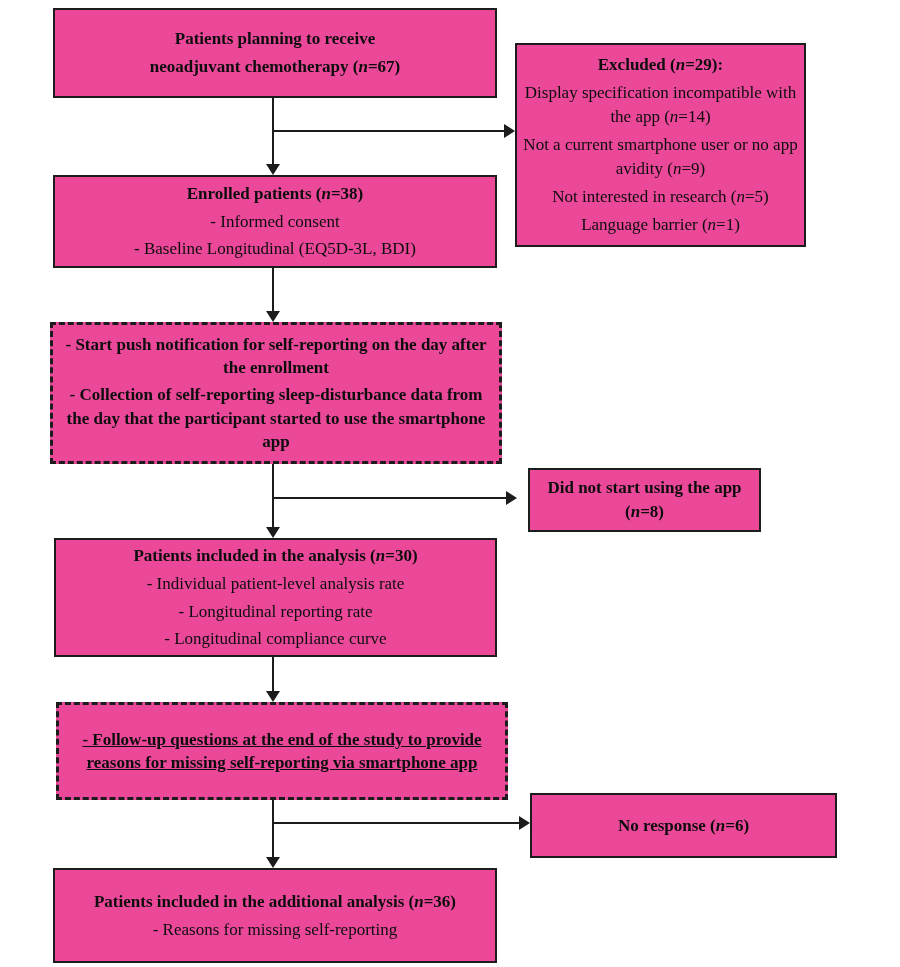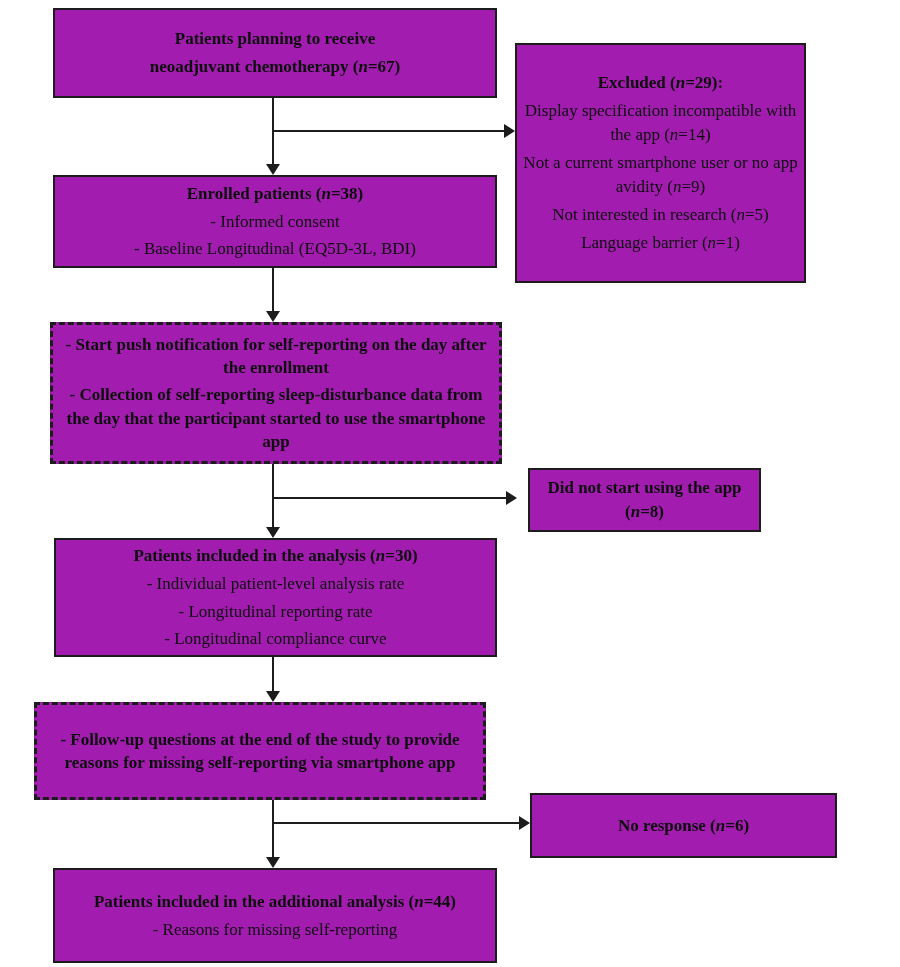--- a/index.html
+++ b/index.html
@@ -4,21 +4,21 @@
 <style>
   html, body { margin: 0; padding: 0; }
   body {
     width: 900px; height: 967px; position: relative;
     background: #ffffff; color: #0d0d0d;
     font-family: "Liberation Serif", serif;
     overflow: hidden;
   }
   .box {
     position: absolute; box-sizing: border-box;
-    border: 2px solid #1c1c1c; background: #a21caf;
+    border: 2px solid #1c1c1c; background: #ec4899;
     display: flex; flex-direction: column; justify-content: center;
     text-align: center; font-size: 17px; line-height: 1.4;
   }
   .box.dashed {
     border: 3px dashed #1c1c1c;
     font-weight: bold; line-height: 1.36;
   }
   .bold { font-weight: bold; }
   .n { font-style: italic; }
   .pad { padding: 2px 6px; }
@@ -53,30 +53,30 @@
   <div class="pad"><span>- Collection of self-reporting sleep-disturbance data from the day that the participant started to use the smartphone app</span></div>
 </div>
 
 <div class="box" style="left:54px; top:538px; width:443px; height:119px;">
   <div class="pad bold"><span>Patients included in the analysis (</span><i class="n">n</i><span>=30)</span></div>
   <div class="pad"><span>- Individual patient-level analysis rate</span></div>
   <div class="pad"><span>- Longitudinal reporting rate</span></div>
   <div class="pad"><span>- Longitudinal compliance curve</span></div>
 </div>
 
-<div class="box dashed" style="left:34px; top:702px; width:452px; height:98px;">
+<div class="box dashed" style="left:56px; top:702px; width:452px; height:98px;text-decoration:underline;">
   <div class="pad"><span>- Follow-up questions at the end of the study to provide reasons for missing self-reporting via smartphone app</span></div>
 </div>
 
 <div class="box" style="left:53px; top:868px; width:444px; height:95px;">
-  <div class="pad bold"><span>Patients included in the additional analysis (</span><i class="n">n</i><span>=44)</span></div>
+  <div class="pad bold"><span>Patients included in the additional analysis (</span><i class="n">n</i><span>=36)</span></div>
   <div class="pad"><span>- Reasons for missing self-reporting</span></div>
 </div>
 
-<div class="box" style="left:515px; top:43px; width:291px; height:240px; line-height:1.42;">
+<div class="box" style="left:515px; top:43px; width:291px; height:204px; line-height:1.42;">
   <div class="pad bold"><span>Excluded (</span><i class="n">n</i><span>=29):</span></div>
   <div class="pad"><span>Display specification incompatible with the app (</span><i class="n">n</i><span>=14)</span></div>
   <div class="pad"><span>Not a current smartphone user or no app avidity (</span><i class="n">n</i><span>=9)</span></div>
   <div class="pad"><span>Not interested in research (</span><i class="n">n</i><span>=5)</span></div>
   <div class="pad"><span>Language barrier (</span><i class="n">n</i><span>=1)</span></div>
 </div>
 
 <div class="box bold" style="left:517px; top:468px; width:233px; height:64px;margin-left:11px;">
   <div class="pad"><span>Did not start using the app (</span><i class="n">n</i><span>=8)</span></div>
 </div>

